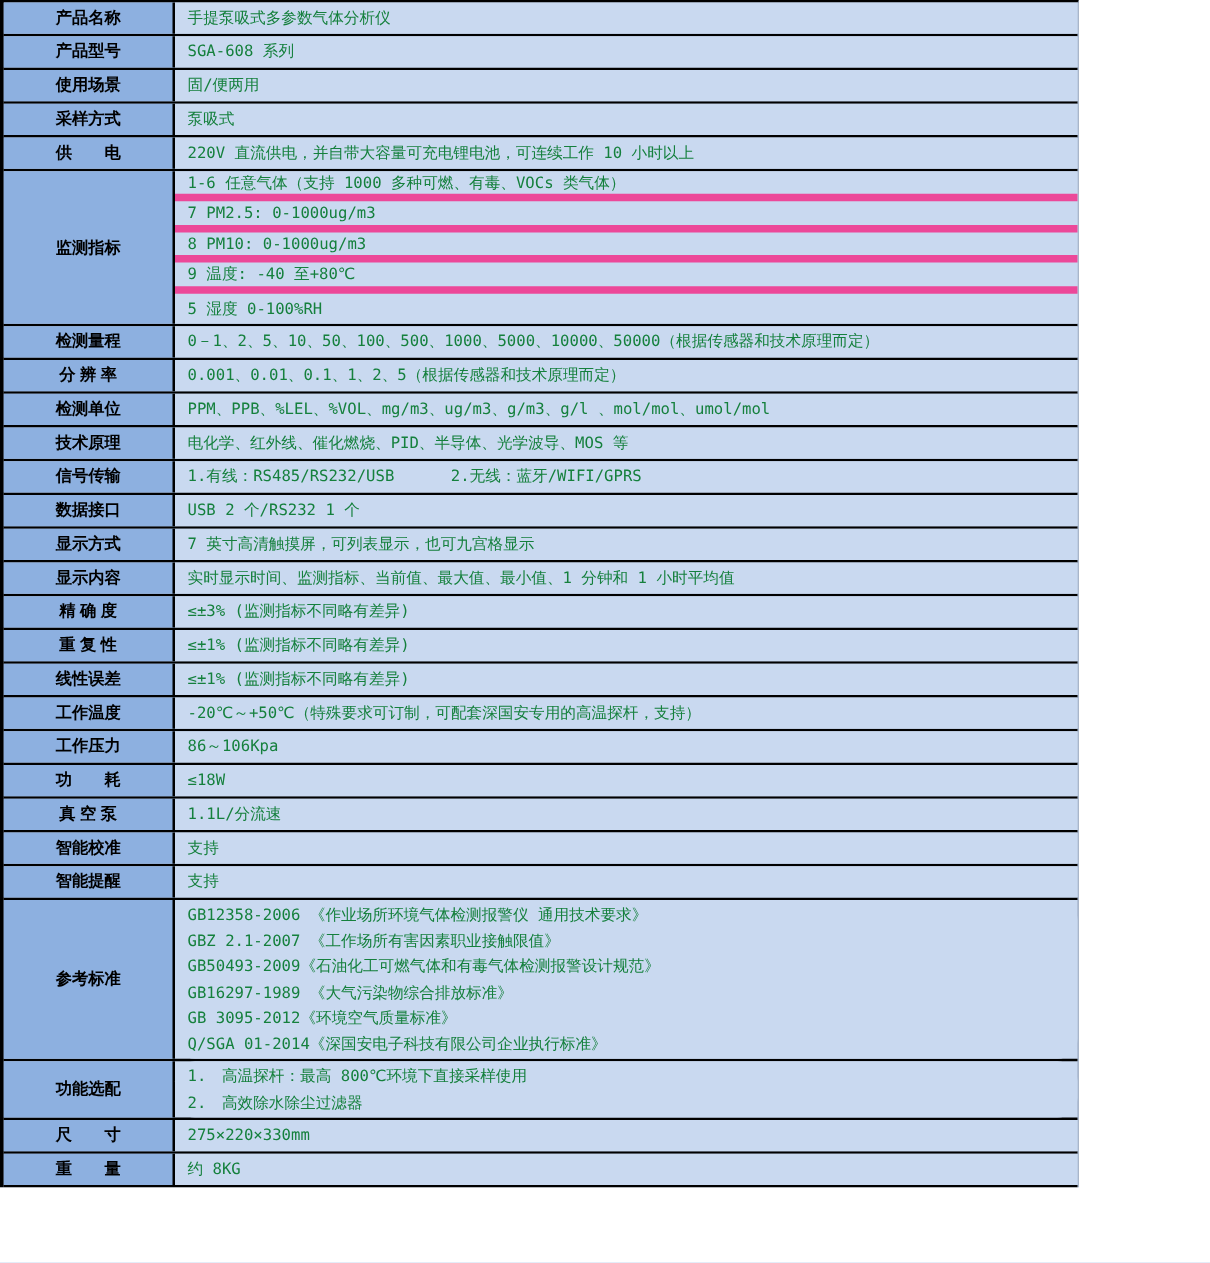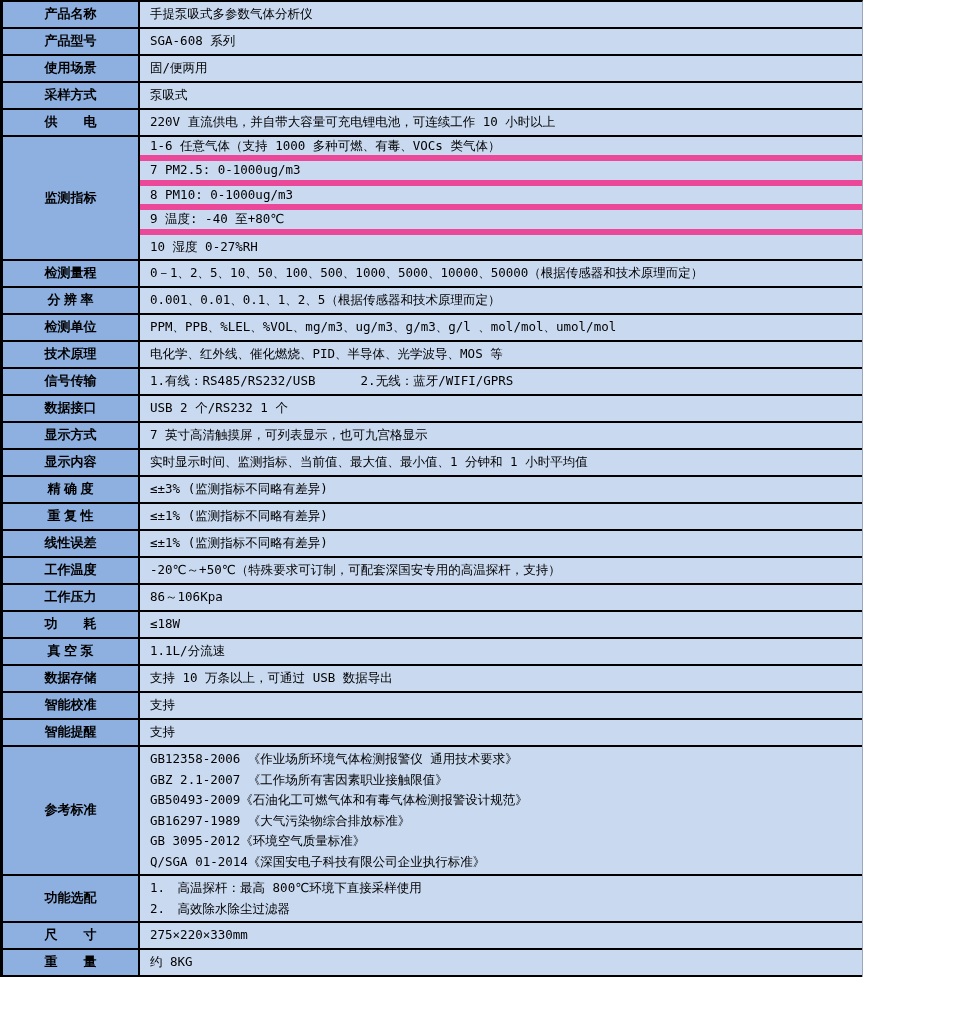--- a/index.html
+++ b/index.html
@@ -45,21 +45,21 @@
     flex-direction: column;
     justify-content: center;
   }
   .line {
     box-sizing: border-box;
     display: flex;
     align-items: center;
     min-height: 25px;
     padding: 1px 10px;
     font-size: 12.5px;
-    color: #000000;
+    color: #15803d;
     font-family: "DejaVu Sans Mono", "DejaVu Sans", monospace;
     white-space: pre-wrap;
     line-height: 1.3;
   }
   
   .row.sub .line {
     min-height: 24.4px;
     border-bottom: 6px solid #ec4899;
   }
   .row.sub .line:last-child {
@@ -113,21 +113,21 @@
       </div>
   </div>
 
   <div class="row sub">
     <div class="label-cell">监测指标</div>
     <div class="values">
         <div class="line">1-6 任意气体（支持 1000 多种可燃、有毒、VOCs 类气体）</div>
         <div class="line">7 PM2.5: 0-1000ug/m3</div>
         <div class="line">8 PM10: 0-1000ug/m3</div>
         <div class="line">9 温度: -40 至+80℃</div>
-        <div class="line">10 湿度 0-27%RH</div>
+        <div class="line">5 湿度 0-100%RH</div>
       </div>
   </div>
 
   <div class="row">
     <div class="label-cell">检测量程</div>
     <div class="values">
         <div class="line">0－1、2、5、10、50、100、500、1000、5000、10000、50000（根据传感器和技术原理而定）</div>
       </div>
   </div>
 
@@ -223,26 +223,20 @@
       </div>
   </div>
 
   <div class="row">
     <div class="label-cell">真 空 泵</div>
     <div class="values">
         <div class="line">1.1L/分流速</div>
       </div>
   </div>
 
-  <div class="row">
-    <div class="label-cell">数据存储</div>
-    <div class="values">
-        <div class="line">支持 10 万条以上，可通过 USB 数据导出</div>
-      </div>
-  </div>
 
   <div class="row">
     <div class="label-cell">智能校准</div>
     <div class="values">
         <div class="line">支持</div>
       </div>
   </div>
 
   <div class="row">
     <div class="label-cell">智能提醒</div>

